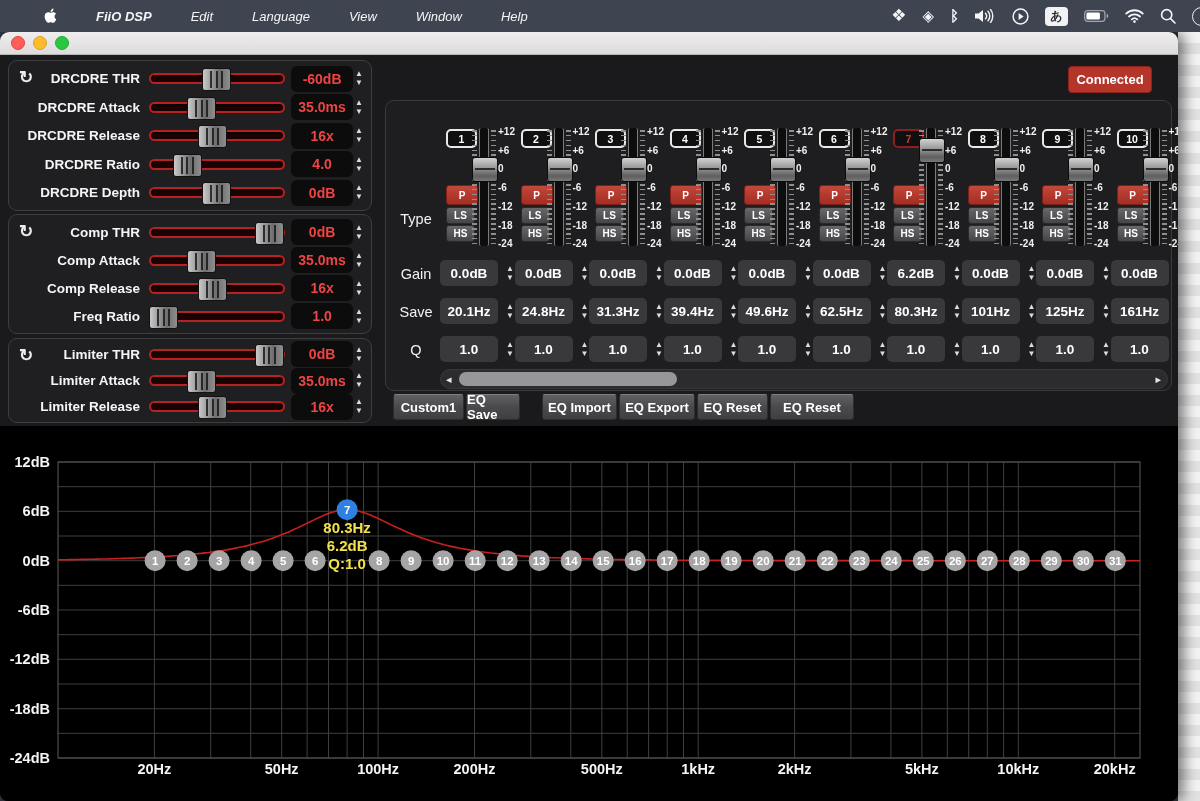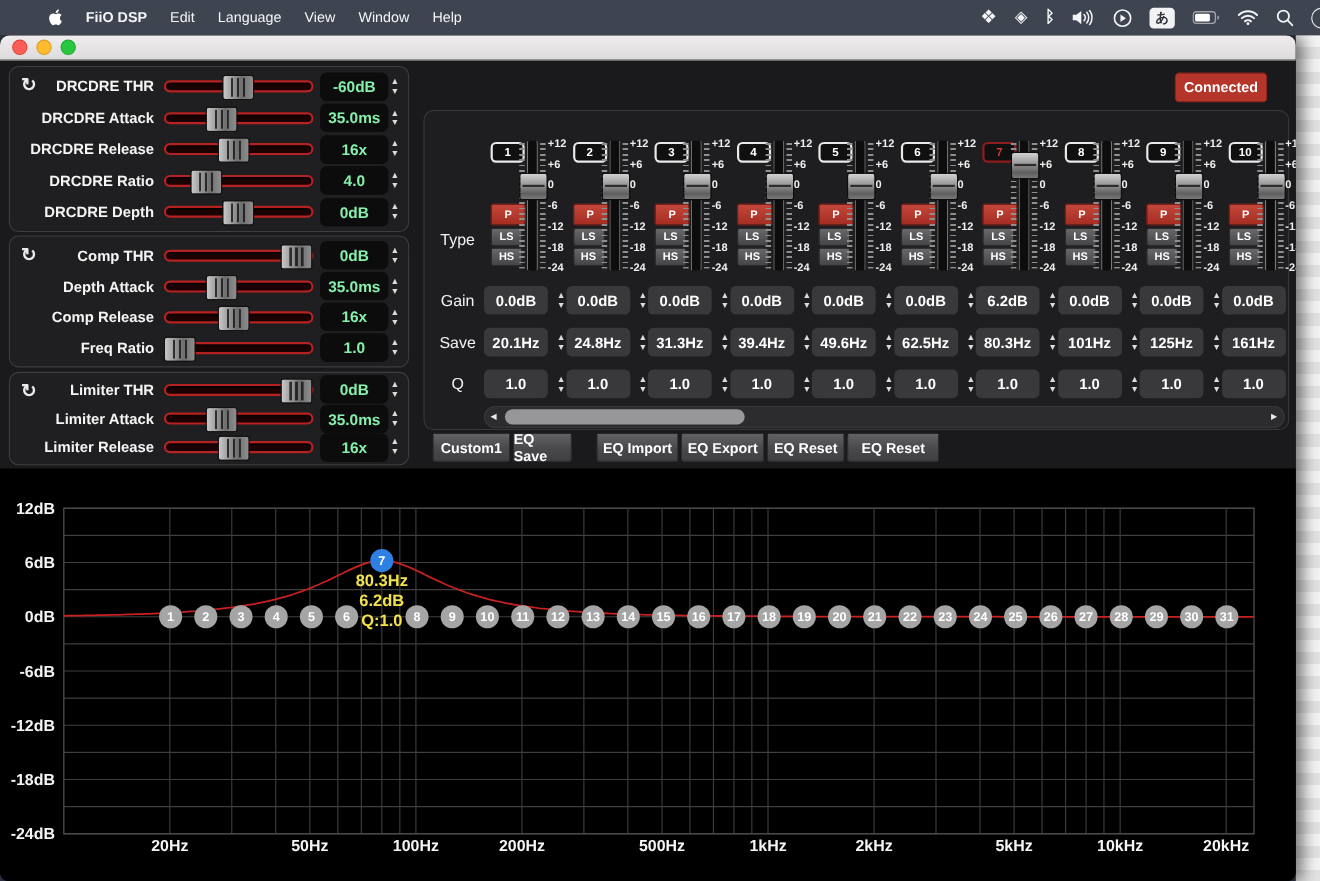--- a/index.html
+++ b/index.html
@@ -1,21 +1,21 @@
 <!DOCTYPE html>
 <html><head>
 <meta charset="utf-8">
 <style>
   html,body{margin:0;padding:0;background:#2b2b2d;}
   #root{position:relative;width:1200px;height:801px;overflow:hidden;
         font-family:"Liberation Sans",sans-serif;background:#2e3442;}
   
   .menubar{position:absolute;left:0;top:0;width:1200px;height:32px;background:#3e4450;
            display:flex;align-items:center;justify-content:space-between;z-index:50;color:#f4f5f7;}
-  .mb-left{display:flex;gap:21px;padding-left:44px;}
+  .mb-left{display:flex;align-items:center;gap:39px;padding-left:44px;font-style:italic;}
   .mb-item{font-size:13px;color:#f4f5f7;white-space:nowrap;cursor:default;}
   .mb-item.app{font-weight:bold;}
   .mb-right{display:flex;align-items:center;gap:16px;padding-right:0;}
   .mb-ico{display:flex;align-items:center;justify-content:center;color:#f4f5f7;}
   .glyph{font-size:16px;line-height:16px;}
   .ime{background:#f2f2f4;color:#2b2f38;border-radius:4px;width:23px;height:19px;font-size:12px;
        display:flex;align-items:center;justify-content:center;font-weight:bold;}
   .partialcirc{width:17px;height:17px;border:1.7px solid #eef0f3;border-radius:50%;margin-right:-11px;}
   
   .deskstrip{position:absolute;left:1178px;top:32px;width:22px;height:769px;z-index:1;
@@ -39,21 +39,21 @@
   .rspacer{width:26px;flex:0 0 26px;}
   .rlabel{flex:0 0 104px;text-align:right;padding-right:9px;color:#f5f5f5;font-weight:bold;
           font-size:13.5px;white-space:nowrap;}
   .hslider{position:relative;flex:0 0 136px;height:21px;cursor:pointer;}
   .htrack{position:absolute;left:0;right:0;top:5px;height:7px;border:2px solid #b62121;
           border-radius:6px;background:#1c0303;box-shadow:inset 0 1px 2px #000;}
   .hhandle{position:absolute;top:0;width:27px;height:21px;border-radius:3px;border:1px solid #121212;
            background:linear-gradient(90deg,#c9c9c9,#9d9d9d 30%,#6e6e6e 62%,#8e8e8e);}
   .hhandle:after{content:"";position:absolute;left:7px;right:7px;top:2px;bottom:2px;
            background:repeating-linear-gradient(90deg,rgba(18,18,18,.8) 0 2px,transparent 2px 5.5px);}
-  .vbox{flex:0 0 62px;margin-left:6px;height:26px;background:#0c0c0d;border-radius:6px;color:#86efac;
+  .vbox{flex:0 0 62px;margin-left:6px;height:26px;background:#0c0c0d;border-radius:6px;color:#ef4444;
         font-weight:bold;font-size:14px;display:flex;align-items:center;justify-content:center;cursor:text;}
   .spin{display:flex;flex-direction:column;justify-content:center;gap:1px;color:#dcdcdc;font-size:8px;
         line-height:8px;width:15px;margin-left:2px;text-align:center;cursor:pointer;user-select:none;}
   
   .rpanel{position:absolute;left:385px;top:68px;width:787px;height:291px;background:#1e1e20;
           border:1px solid #3a3a3d;border-radius:9px;box-sizing:border-box;}
   .connected{position:absolute;left:1068px;top:34px;width:84px;height:27px;background:#b5352a;
              border:1px solid #8d241c;border-radius:4px;color:#fff;font-weight:bold;font-size:13px;
              font-family:"Liberation Sans",sans-serif;cursor:pointer;}
   .plabel{position:absolute;color:#f2f2f2;font-size:14.5px;width:44px;text-align:center;left:394px;}
@@ -253,21 +253,21 @@
               <div class="hhandle" style="left:105.7px"></div>
             </div>
             <div class="vbox">0dB</div>
             <div class="spin">
               <span>▲</span>
               <span>▼</span>
             </div>
           </div>
           <div class="drcrow">
             <div class="rspacer"></div>
-            <div class="rlabel">Depth Attack</div>
+            <div class="rlabel">Comp Attack</div>
             <div class="hslider">
               <div class="htrack"></div>
               <div class="hhandle" style="left:38.1px"></div>
             </div>
             <div class="vbox">35.0ms</div>
             <div class="spin">
               <span>▲</span>
               <span>▼</span>
             </div>
           </div>

